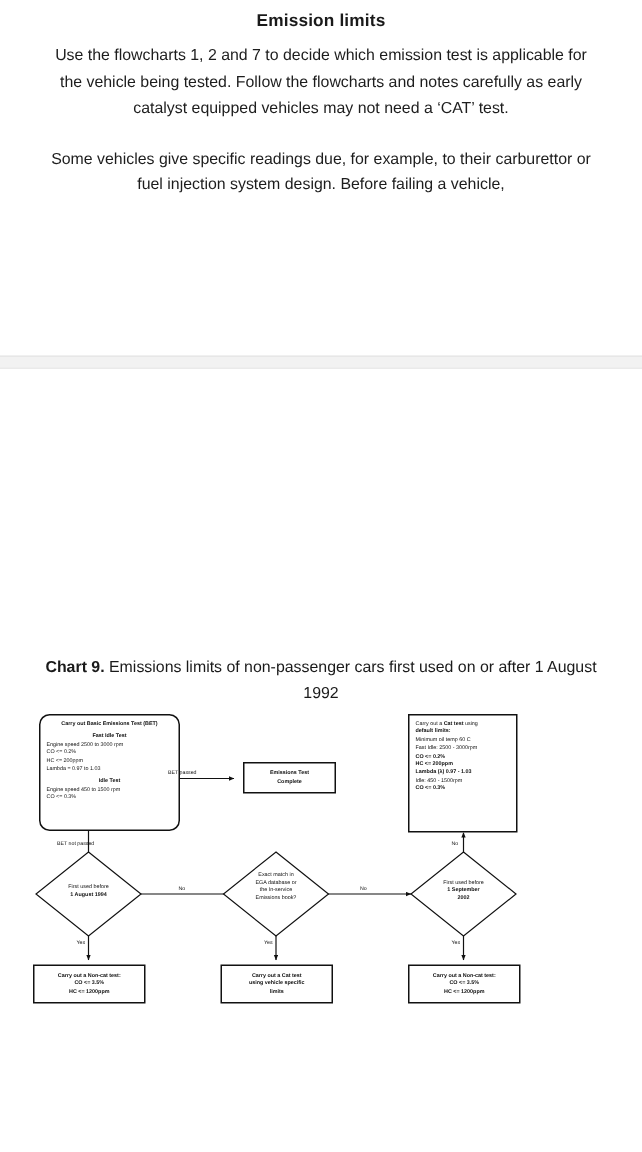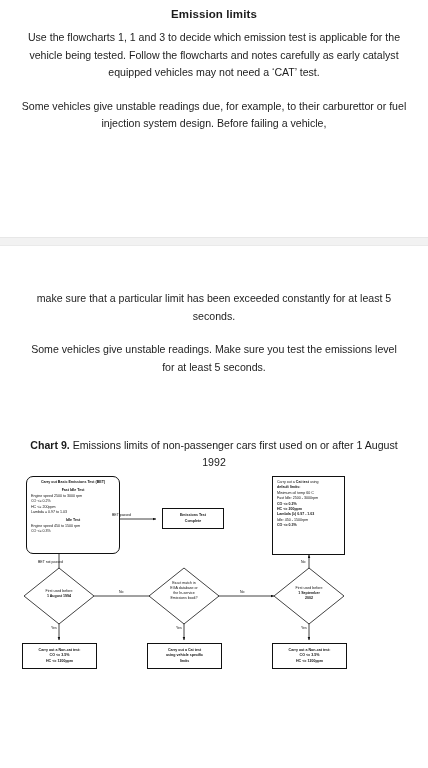--- a/index.html
+++ b/index.html
@@ -7,21 +7,21 @@
     width:428px;height:768px;
     background:#ffffff;
     font-family:"Liberation Sans","DejaVu Sans",sans-serif;
     color:#1a1a1a;
     overflow:hidden;
     position:relative;
   }
   .page{position:relative;width:428px;height:768px;}
 
   
-  .topblock{padding:0 18px;}
+  .topblock{padding:0 28px;}
   .doc-title{
     text-align:center;
     font-size:11.5px;
     font-weight:bold;
     margin:8px 0 9px 0;
     letter-spacing:.1px;
   }
   .para{
     text-align:center;
     font-size:10.6px;
@@ -102,30 +102,26 @@
     white-space:nowrap;
   }
 </style>
 </head>
 <body>
 
 <div class="page">
 
   <div class="topblock">
     <div class="doc-title">Emission limits</div>
-    <p class="para">Use the flowcharts 1, 1 and 3 to decide which emission test is applicable for the vehicle being tested. Follow the flowcharts and notes carefully as early catalyst equipped vehicles may not need a ‘CAT’ test.</p>
-    <p class="para">Some vehicles give unstable readings due, for example, to their carburettor or fuel injection system design. Before failing a vehicle,</p>
+    <p class="para">Use the flowcharts 1, 2 and 7 to decide which emission test is applicable for the vehicle being tested. Follow the flowcharts and notes carefully as early catalyst equipped vehicles may not need a ‘CAT’ test.</p>
+    <p class="para">Some vehicles give specific readings due, for example, to their carburettor or fuel injection system design. Before failing a vehicle,</p>
   </div>
 
   <div class="divider"></div>
 
-  <div class="midblock">
-    <p class="para">make sure that a particular limit has been exceeded constantly for at least 5 seconds.</p>
-    <p class="para">Some vehicles give unstable readings. Make sure you test the emissions level for at least 5 seconds.</p>
-  </div>
 
   <div class="chart-caption">
     <b>Chart 9.</b><span> Emissions limits of non-passenger cars first used on or after 1 August 1992</span>
   </div>
 
   <div class="flow">
 
     <svg width="428" height="235" viewBox="0 0 428 235">
       <defs>
         <marker id="ah" markerWidth="5" markerHeight="5" refX="4.2" refY="1.8" orient="auto">

